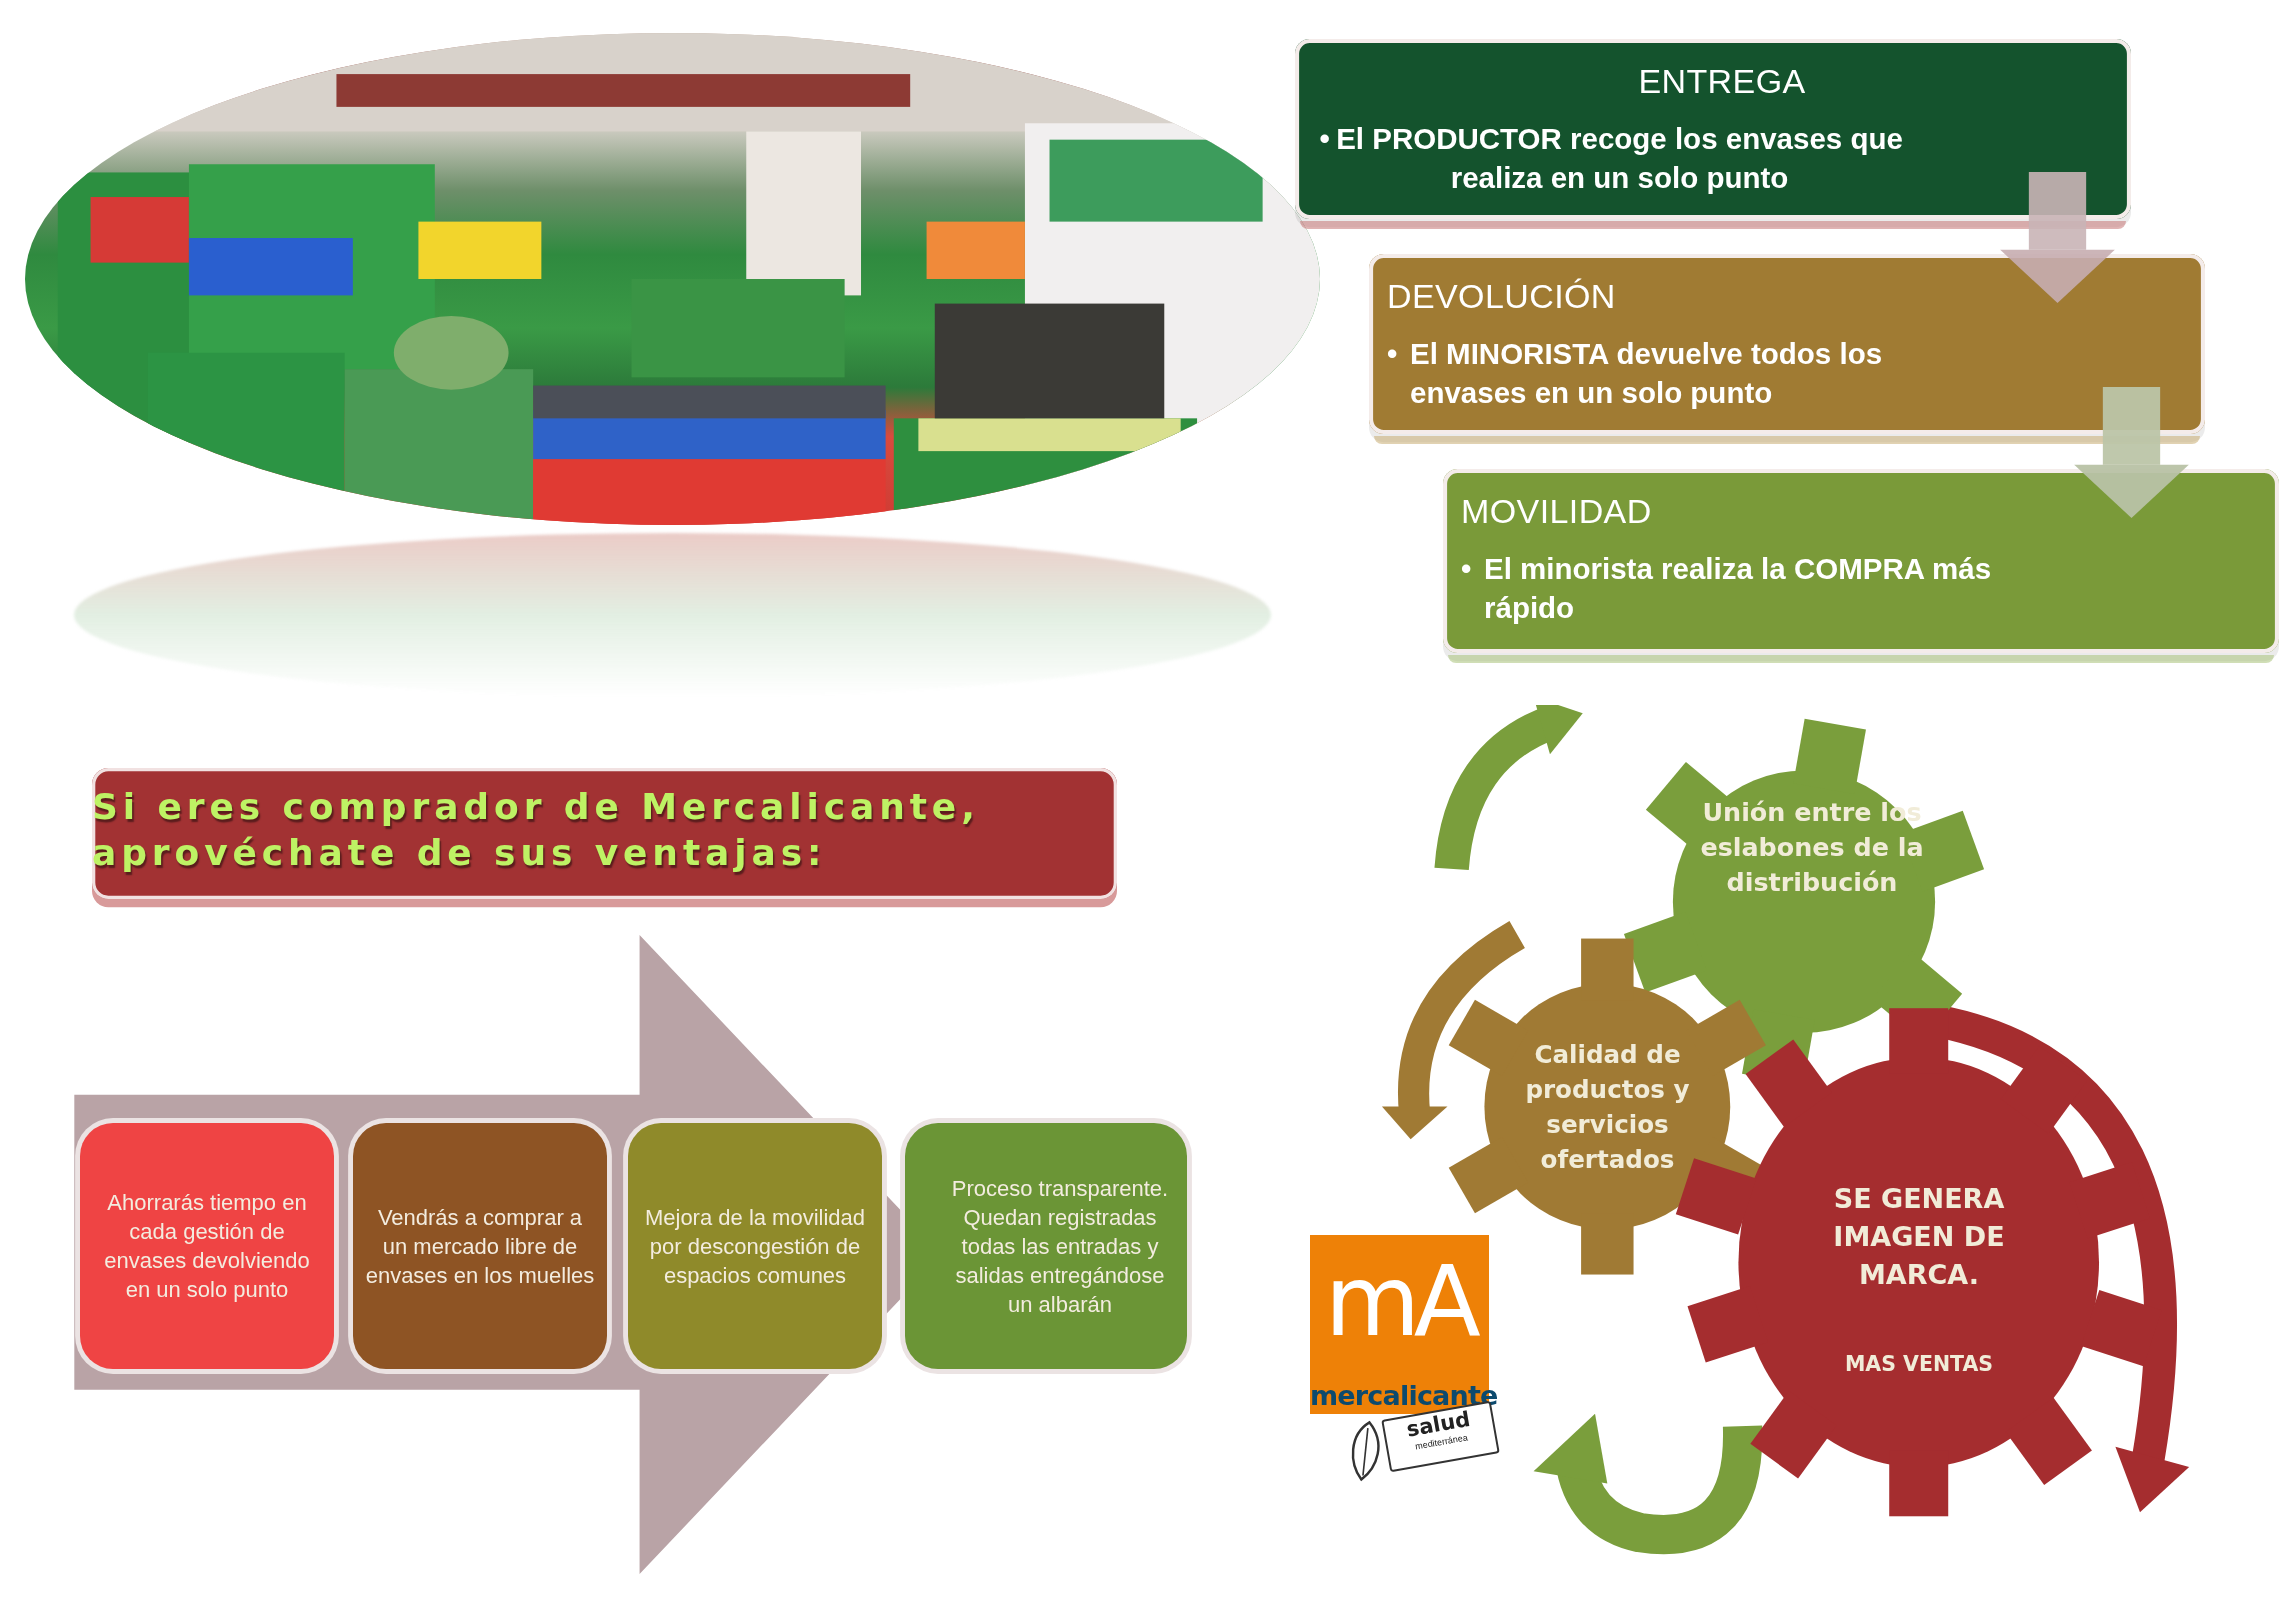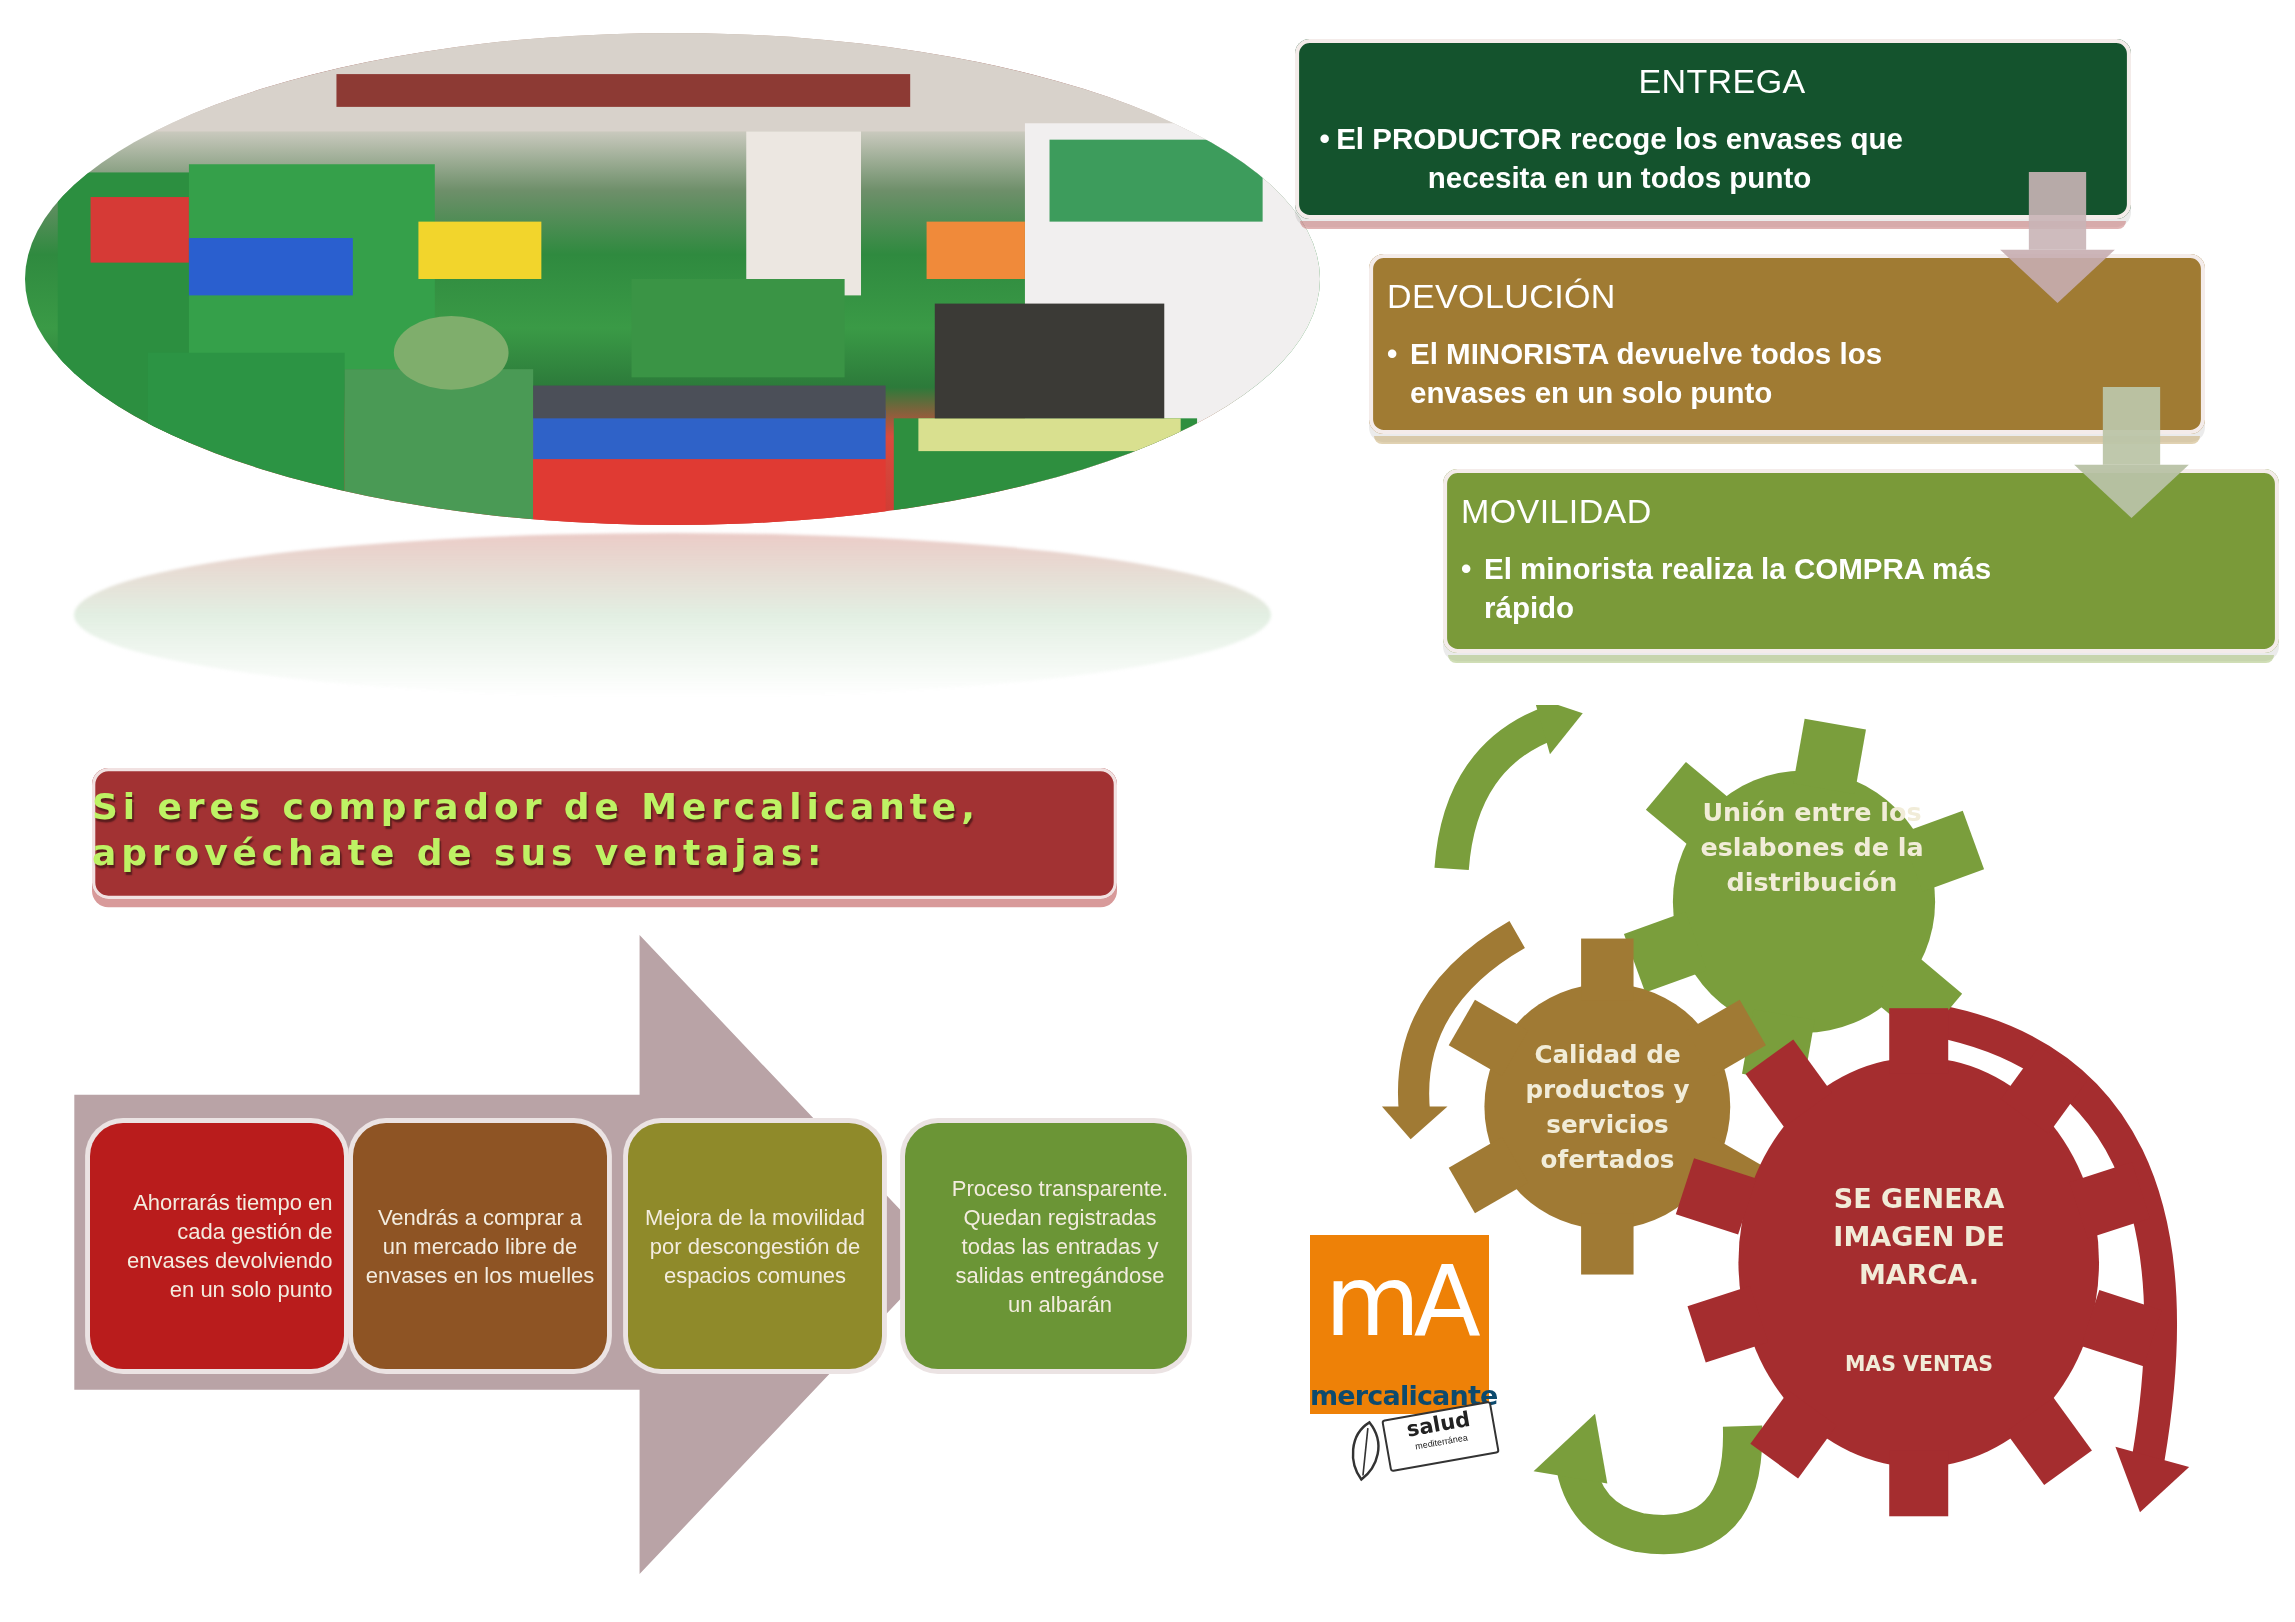--- a/index.html
+++ b/index.html
@@ -35,21 +35,21 @@
   .banner .line { font-family:"DejaVu Sans", sans-serif; font-weight:bold; font-size:36px; letter-spacing:4.9px; text-shadow:1.6px 2.5px 1.6px rgba(0,0,0,0.45); }
   .banner .l1 { padding-top:18px; }
   .banner .l2 { padding-top:4.9px; }
 
   
   .big-arrow { position:absolute; left:74px; top:935px; width:869px; height:639px; }
   .benefit { position:absolute; top:1123px; width:254px; height:246px; border-radius:33px; color:#f3ecdf; text-align:center;
              font-family:"Liberation Sans", sans-serif; font-size:22px; line-height:29px; display:flex; align-items:center; justify-content:center;
              box-shadow:0 0 0 4.9px #ebe3e3; }
   .benefit span { display:block; padding:0 11.5px; }
-  .b1 { left:90px; background:#b91c1c;text-align:right; }
+  .b1 { left:80px; background:#ef4444; }
   .b2 { left:353px; background:#8e5424; }
   .b3 { left:628px; background:#8f8a2a; }
   .b4 { left:905px; background:#6b9536;padding-left:28px; }
 
   
   .gears { position:absolute; left:1312px; top:705px; width:984px; height:917px; }
   .gear-text { position:absolute; color:#f1ecd8; font-weight:bold; text-align:center; font-family:"DejaVu Sans", sans-serif; }
   .gt-green { left:385px; top:90px; width:230px; font-size:25.4px; line-height:35px; }
   .gt-brown { left:197px; top:332px; width:197px; font-size:24.6px; line-height:35px; }
   .gt-red { left:484px; top:475px; width:246px; font-size:27px; line-height:38px; }
@@ -93,21 +93,21 @@
       <rect x="1100" y="230" width="120" height="70" fill="#f08a3a"></rect>
     </svg>
   </div>
   <div class="reflection"></div>
 </div>
 
 <div class="step step-entrega">
   <div class="title">ENTREGA</div>
   <div class="bullet">
     <span class="dot">•</span><span>El PRODUCTOR</span><span> recoge los envases que</span>
-    <span class="indent">necesita en un todos punto</span>
+    <span class="indent">realiza en un solo punto</span>
   </div>
 </div>
 
 <div class="step step-devolucion">
   <div class="title">DEVOLUCIÓN</div>
   <div class="bullet">
     <span class="dot">•</span><span>El MINORISTA</span><span> devuelve todos los</span>
     <span class="indent">envases en un solo punto</span>
   </div>
 </div>

